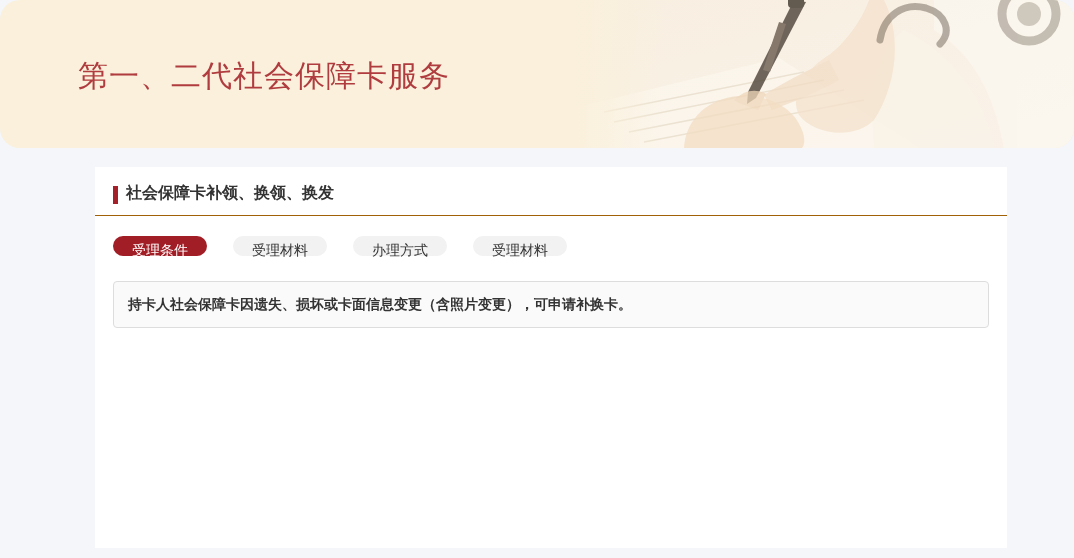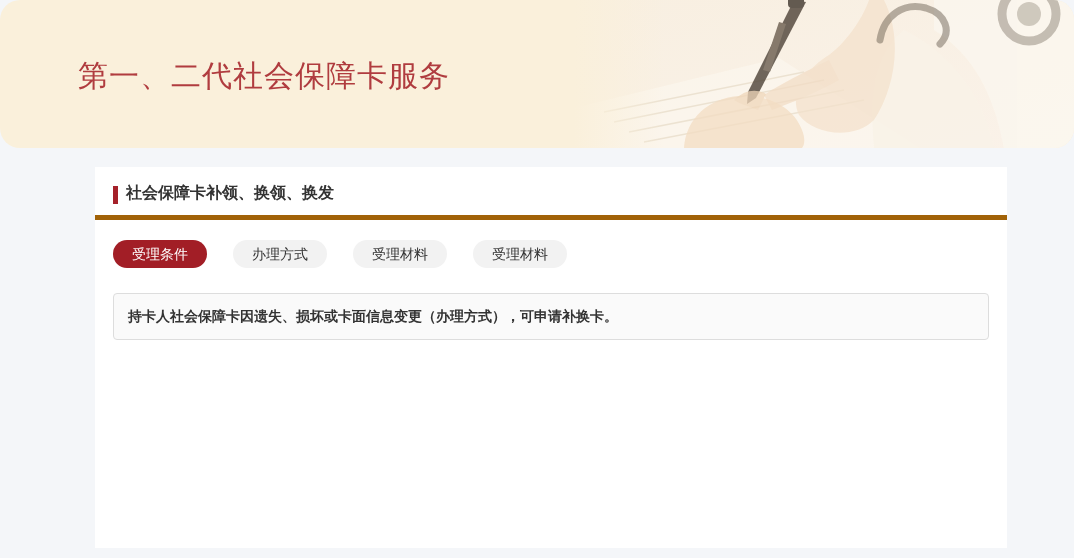--- a/index.html
+++ b/index.html
@@ -41,42 +41,42 @@
     margin-left: 95px;
     width: 912px;
     height: 381px;
     background: #ffffff;
   }
 
   .card-header {
     display: flex;
     align-items: flex-end;
     padding: 16px 18px 11px 18px;
-    border-bottom: 5px solid #a16207;
+    border-bottom: 1px solid #a16207;
     font-family: Liberation Mono, monospace;
   }
   .red-bar {
     display: inline-block;
     width: 5px; height: 18px;
     background: #a5212a;
     margin-right: 8px;
   }
   .section-title {
     font-size: 16px;
     font-weight: bold;
     color: #333333;
   }
 
   .tabs {
     display: flex;
     gap: 26px;
     padding: 20px 18px 0 18px;
   }
   .tab {
-    height: 28px;
+    height: 20px;
     line-height: 28px;
     padding: 0 19px;
     border: none;
     border-radius: 14px;
     background: #f2f2f2;
     color: #333333;
     font-size: 14px;
     font-family: inherit;
     cursor: pointer;
     white-space: nowrap;
@@ -163,23 +163,23 @@
 <div class="page">
   <div class="card">
 
     <div class="card-header">
       <span class="red-bar"></span>
       <h2 class="section-title">社会保障卡补领、换领、换发</h2>
     </div>
 
     <div class="tabs">
       <button class="tab active">受理条件</button>
+      <button class="tab">受理材料</button>
       <button class="tab">办理方式</button>
-      <button class="tab">受理材料</button>
       <button class="tab">受理材料</button>
     </div>
 
     <div class="notice">
-      <p class="notice-text">持卡人社会保障卡因遗失、损坏或卡面信息变更（办理方式），可申请补换卡。</p>
+      <p class="notice-text">持卡人社会保障卡因遗失、损坏或卡面信息变更（含照片变更），可申请补换卡。</p>
     </div>
 
   </div>
 </div>
 
 </body></html>

